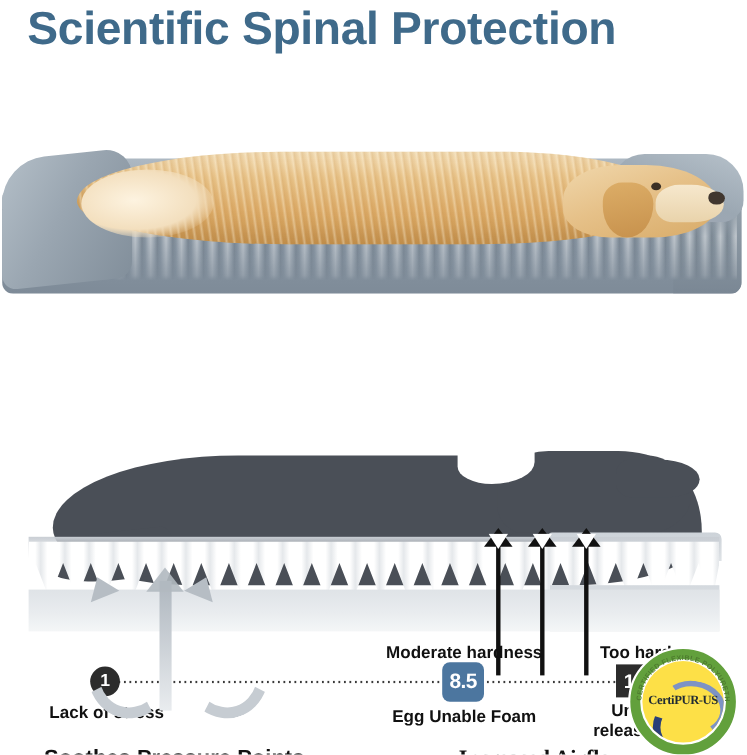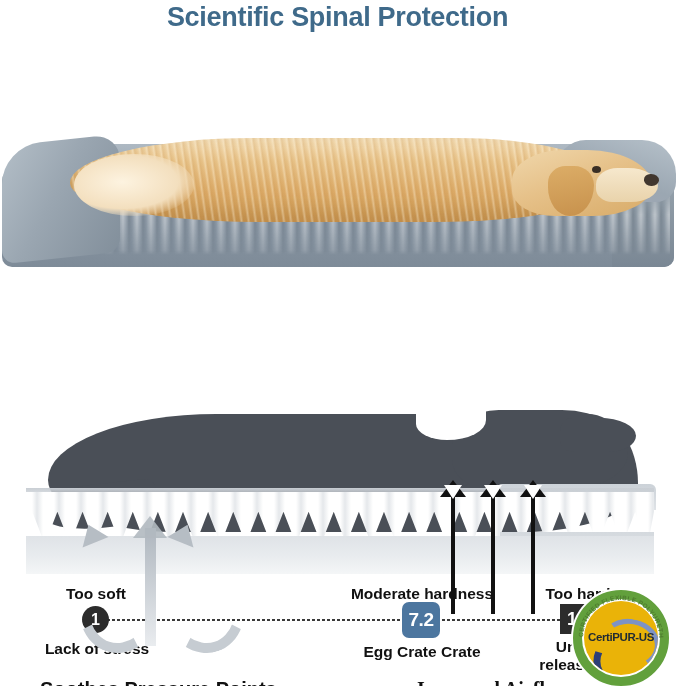--- a/index.html
+++ b/index.html
@@ -1,22 +1,22 @@
 <!DOCTYPE html>
 <html><head>
 <meta charset="utf-8">
 <style>
   html,body{margin:0;padding:0;background:#ffffff;}
   body{width:679px;height:686px;position:relative;overflow:hidden;
        font-family:"Liberation Sans",sans-serif;color:#1a1a1a;}
 
   
   .title{position:absolute;left:0;top:2px;width:585px;text-align:center;
-         font-size:27px;font-weight:bold;color:#3f6a8a;letter-spacing:-0.3px;
-         font-family:"Liberation Sans",sans-serif;margin-left:45px;}
+         font-size:42px;font-weight:bold;color:#3f6a8a;letter-spacing:-0.3px;
+         font-family:"Liberation Sans",sans-serif;}
 
   
   .photo{position:absolute;left:0;top:62px;width:679px;height:210px;overflow:hidden;}
 
   
   .bed-base{position:absolute;left:2px;top:110px;width:672px;height:95px;
             background:linear-gradient(180deg,#9fabb5 0%,#8e9aa5 22%,#8693a0 60%,#7e8b98 100%);
             border-radius:8px 10px 10px 10px;}
   .bed-base-seam{position:absolute;left:2px;top:128px;width:672px;height:1px;
             background:rgba(70,82,94,.35);}
@@ -183,21 +183,21 @@
   .cap{position:absolute;font-weight:bold;font-size:20px;color:#111;margin-top:37px;}
   .cap-soothes{left:40px;top:641px;}
   .cap-airflow{left:417px;top:641px;font-family:Liberation Serif, serif;}
 
   
   .seal{position:absolute;left:571px;top:588px;width:96px;height:96px;border-radius:50%;
      background:#fff;border:2px solid #ffffff;}
   .seal-ring{position:absolute;left:0;top:0;width:96px;height:96px;border-radius:50%;
      border:9px solid #62a03c;box-sizing:border-box;}
   .seal-inner{position:absolute;left:11px;top:11px;width:74px;height:74px;border-radius:50%;
-     background:#eab308;overflow:hidden;}
+     background:#fde047;overflow:hidden;font-family:Liberation Serif, serif;}
   .seal-swoosh{position:absolute;left:8px;top:26px;width:58px;height:44px;
      border:7px solid #2b3f78;border-top-color:transparent;border-right-color:transparent;
      border-radius:50%;transform:rotate(-28deg);}
   .seal-swoosh2{position:absolute;left:16px;top:18px;width:50px;height:40px;
      border:5px solid #7d93c4;border-bottom-color:transparent;border-left-color:transparent;
      border-radius:50%;transform:rotate(10deg);}
   .seal-word{position:absolute;left:0;top:30px;width:74px;text-align:center;
      font-size:11.5px;font-weight:bold;color:#1f2a33;letter-spacing:-0.4px;}
   .seal-arc{position:absolute;left:0;top:0;width:96px;height:96px;}
   .seal-arc text{font-size:6.4px;font-weight:bold;fill:#4e7c2f;
@@ -226,27 +226,26 @@
   <div class="dog-ear"></div>
   <div class="dog-muzzle"></div>
   <div class="dog-eye"></div>
   <div class="dog-nose"></div>
   <div class="photo-floor"></div>
 </div>
 
 <div class="scale">
   <div class="dotline"></div>
 
-  <div class="lbl lbl-toosoft">Too soft</div>
   <div class="badge1">1</div>
   <div class="lbl lbl-lack">Lack of stress</div>
 
   <div class="lbl lbl-mod">Moderate hardness</div>
-  <div class="badge72">7.2</div>
-  <div class="lbl lbl-egg">Egg Crate Crate</div>
+  <div class="badge72">8.5</div>
+  <div class="lbl lbl-egg">Egg Unable Foam</div>
 
   <div class="lbl lbl-toohard">Too hard</div>
   <div class="badge10">10</div>
   <div class="lbl lbl-unable">Unable to
 release stress</div>
 </div>
 
 <div class="cross">
   <div class="sil"></div>
   <div class="sil-tail"></div>

